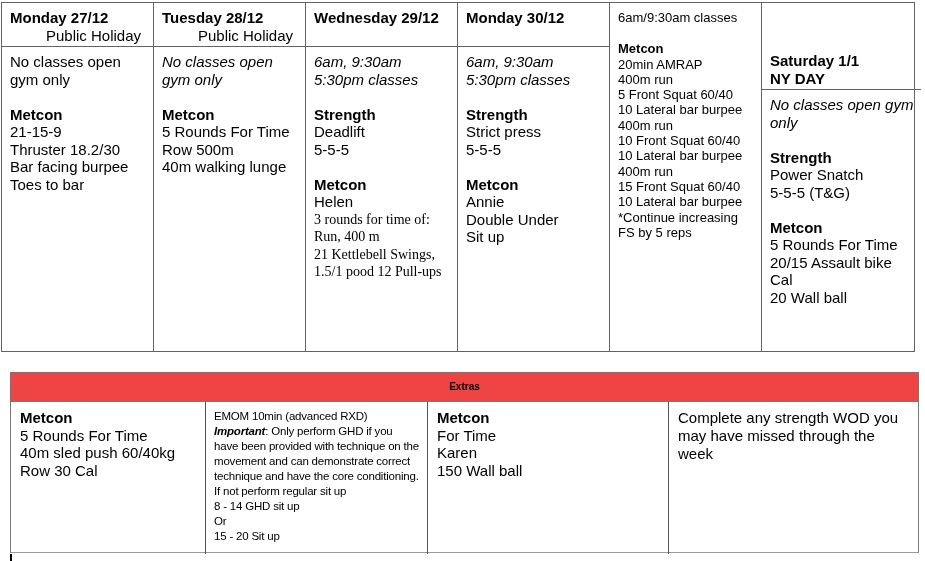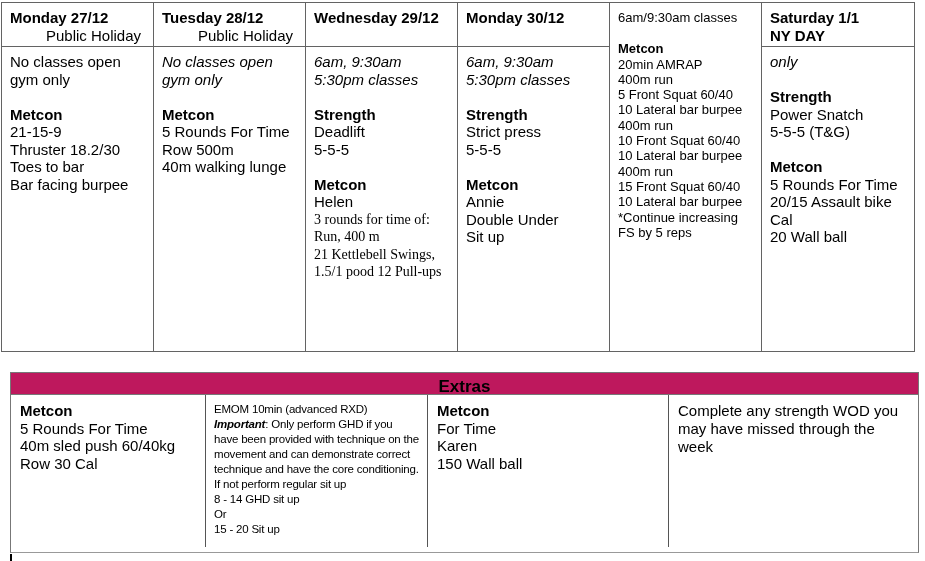--- a/index.html
+++ b/index.html
@@ -6,21 +6,21 @@
   .canvas{
     position:relative;width:925px;height:561px;background:#fff;overflow:hidden;
     font-family:"Liberation Sans",sans-serif;color:#000;padding-left:16px;
   }
   
   .week{
     position:absolute;left:1px;top:2px;width:914px;height:350px;
     display:flex;border:1px solid #636363;box-sizing:border-box;background:#fff;
   }
   .day{flex:0 0 152px;box-sizing:border-box;border-right:1px solid #636363;display:flex;flex-direction:column;}
-  .day:last-child{border-right:none;flex:1 1 auto;}
+  .day:last-child{border-right:none;flex:1 1 auto;margin-top:43px;}
   .dh{
     height:44px;box-sizing:border-box;border-bottom:1px solid #636363;
     padding:6px 8px 0 8px;font-size:15px;line-height:17.5px;overflow:hidden;
   }
   .dt{font-weight:700;white-space:nowrap;}
   .ds{white-space:nowrap;}
   .ds.i{margin-left:36px;}
   .ds.b{font-weight:700;}
   .db{padding:6px 8px;font-size:15px;line-height:17.5px;overflow:hidden;}
   .db.sm{font-size:13px;line-height:15.3px;padding-top:7px;}
@@ -29,22 +29,22 @@
   .ln.i{font-style:italic;}
   .ln.serif{font-family:"Liberation Serif",serif;font-size:14px;}
   .sp{height:17.5px;}
   .db.sm .sp{height:16px;}
   
   .extras{
     position:absolute;left:10px;top:372px;width:909px;height:181px;
     box-sizing:border-box;border:1px solid #777;border-bottom-color:#999;background:#fff;
   }
   .xh{
-    height:22px;box-sizing:border-box;border-bottom:1px solid #777;
-    background:#be185d;text-align:center;font-weight:700;font-size:17px;line-height:27px;
+    height:29px;box-sizing:border-box;border-bottom:1px solid #777;
+    background:#ef4444;text-align:center;font-weight:700;font-size:10px;line-height:27px;
   }
   .xrow{display:flex;height:152px;}
   .xc{box-sizing:border-box;border-right:1px solid #555;padding:7px 9px;font-size:15px;line-height:17.5px;overflow:hidden;}
   .xc:last-child{border-right:none;}
   .xc0{flex:0 0 195px;}
   .xc1{flex:0 0 222px;}
   .xc2{flex:0 0 241px;}
   .xc3{flex:1 1 auto;}
   .xc.sm2{font-size:11.5px;line-height:15px;letter-spacing:-0.2px;padding:7px 8px;}
   .para{white-space:normal;}
@@ -65,22 +65,22 @@
         <div class="dt">Monday 27/12</div>
         <div class="ds i">Public Holiday</div>
       </div>
       <div class="db">
         <div class="ln">No classes open</div>
         <div class="ln">gym only</div>
         <div class="sp"></div>
         <div class="ln b">Metcon</div>
         <div class="ln">21-15-9</div>
         <div class="ln">Thruster 18.2/30</div>
+        <div class="ln">Bar facing burpee</div>
         <div class="ln">Toes to bar</div>
-        <div class="ln">Bar facing burpee</div>
       </div>
     </div>
 
     <div class="day">
       <div class="dh">
         <div class="dt">Tuesday 28/12</div>
         <div class="ds i">Public Holiday</div>
       </div>
       <div class="db">
         <div class="ln i">No classes open</div>
@@ -154,20 +154,21 @@
         <div class="ln">FS by 5 reps</div>
       </div>
     </div>
 
     <div class="day">
       <div class="dh">
         <div class="dt">Saturday 1/1</div>
         <div class="ds b">NY DAY</div>
       </div>
       <div class="db">
+        <div class="ln i">No classes open gym</div>
         <div class="ln i">only</div>
         <div class="sp"></div>
         <div class="ln b">Strength</div>
         <div class="ln">Power Snatch</div>
         <div class="ln">5-5-5 (T&amp;G)</div>
         <div class="sp"></div>
         <div class="ln b">Metcon</div>
         <div class="ln">5 Rounds For Time</div>
         <div class="ln">20/15 Assault bike</div>
         <div class="ln">Cal</div>

